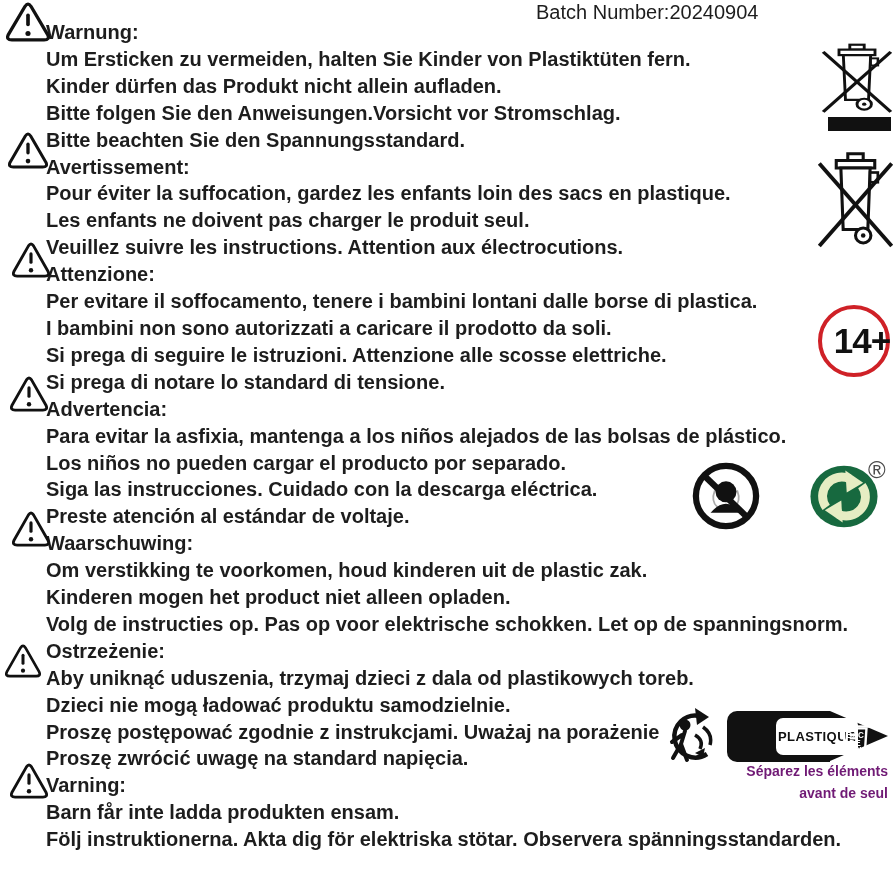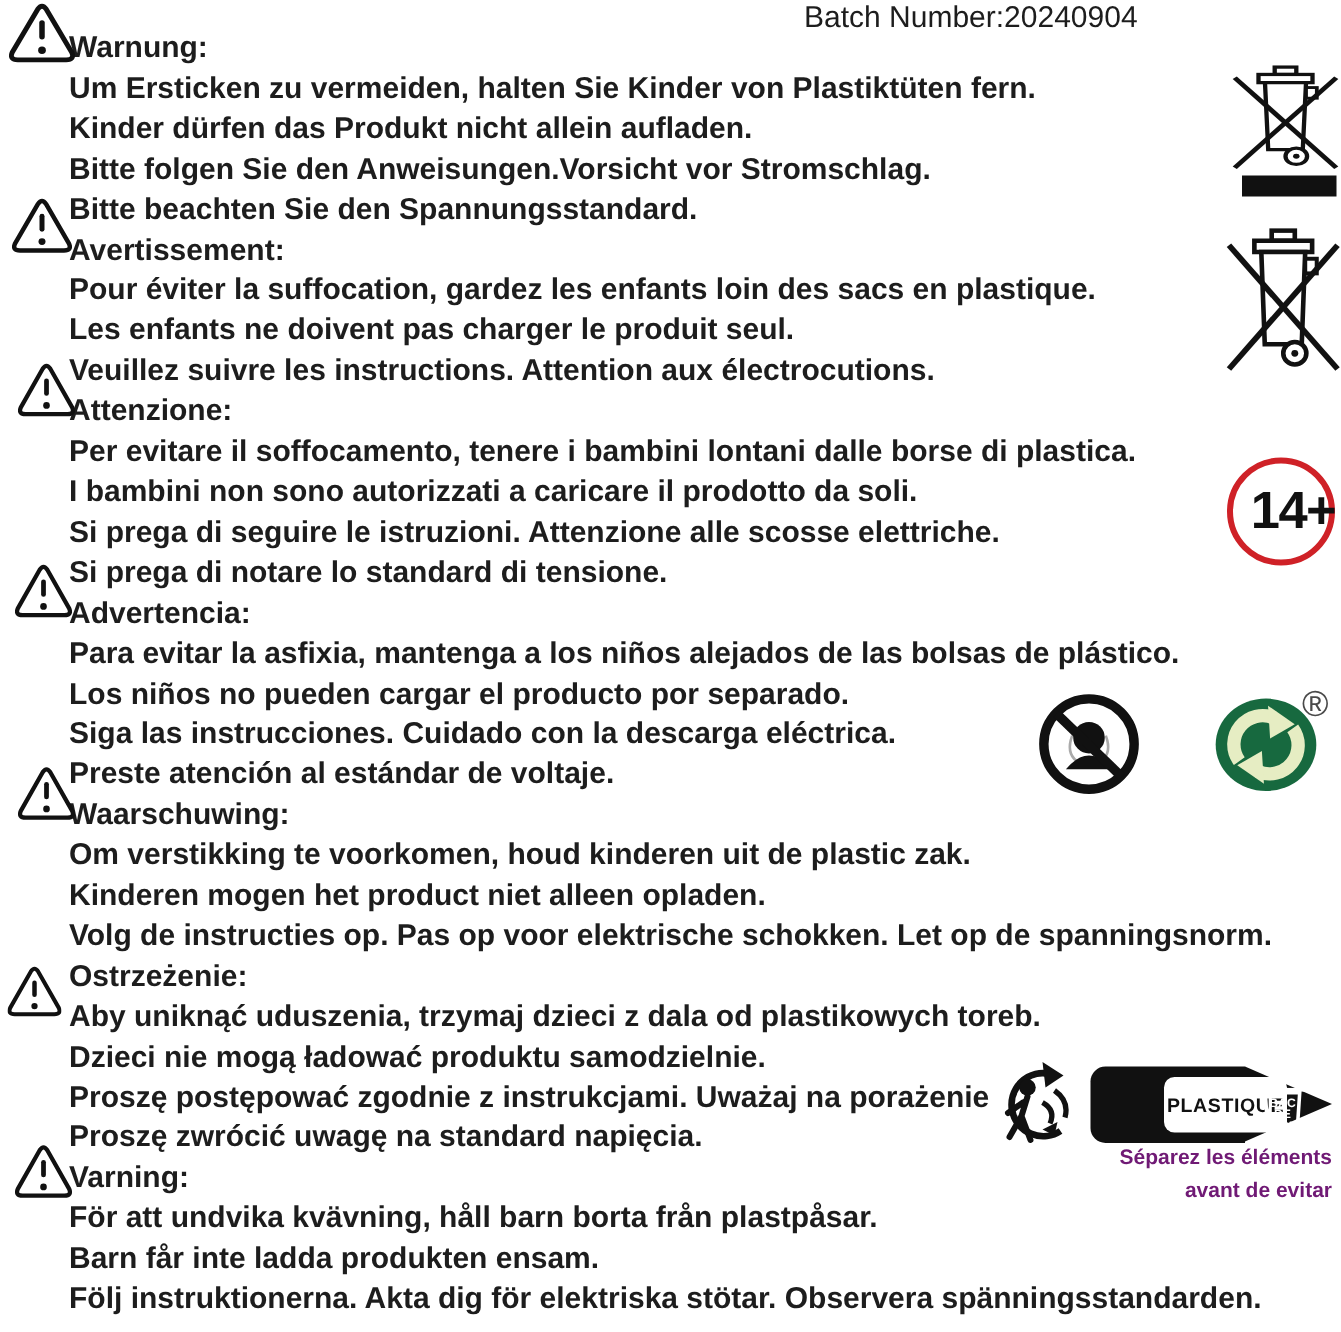--- a/index.html
+++ b/index.html
@@ -85,21 +85,20 @@
     </section>
     <section>
       <div class="line">Ostrzeżenie:</div>
       <div class="line">Aby uniknąć uduszenia, trzymaj dzieci z dala od plastikowych toreb.</div>
       <div class="line">Dzieci nie mogą ładować produktu samodzielnie.</div>
       <div class="line">Proszę postępować zgodnie z instrukcjami. Uważaj na porażenie</div>
       <div class="line">Proszę zwrócić uwagę na standard napięcia.</div>
     </section>
     <section>
       <div class="line">Varning:</div>
-      <div class="line">För att undvika kvävning, håll barn borta från plastpåsar.</div>
       <div class="line">Barn får inte ladda produkten ensam.</div>
       <div class="line">Följ instruktionerna. Akta dig för elektriska stötar. Observera spänningsstandarden.</div>
     </section>
   </div>
 
   <svg class="tri t1" viewBox="0 0 60 56" preserveAspectRatio="none">
     <path d="M26,6 Q30,0 34,6 L57,46 Q60,53 52,53 L8,53 Q0,53 3,46 Z" fill="#fff" stroke="#111" stroke-width="4.5" stroke-linejoin="round"></path>
     <rect x="27.5" y="16" width="5" height="18" rx="2.5" fill="#111"></rect>
       <circle cx="30" cy="44" r="3.5" fill="#111"></circle>
   </svg>
@@ -198,16 +197,16 @@
       <rect x="3" y="6" width="30" height="6" fill="none" stroke="#fff" stroke-width="2.5"></rect>
       <path d="M6,14 L30,14 L28,44 L8,44 Z" fill="none" stroke="#fff" stroke-width="2.5"></path>
       <text x="18" y="24" text-anchor="middle" font-size="8.5" font-weight="bold" fill="#fff">BAC</text>
       <text x="18" y="32" text-anchor="middle" font-size="8.5" font-weight="bold" fill="#fff">DE</text>
       <text x="18" y="40" text-anchor="middle" font-size="8.5" font-weight="bold" fill="#fff">TRI</text>
     </svg>
   </div>
 
   <div class="sort-note">
     <div>Séparez les éléments</div>
-    <div>avant de evitar</div>
+    <div>avant de seul</div>
   </div>
 
 </div>
 
 </body></html>

